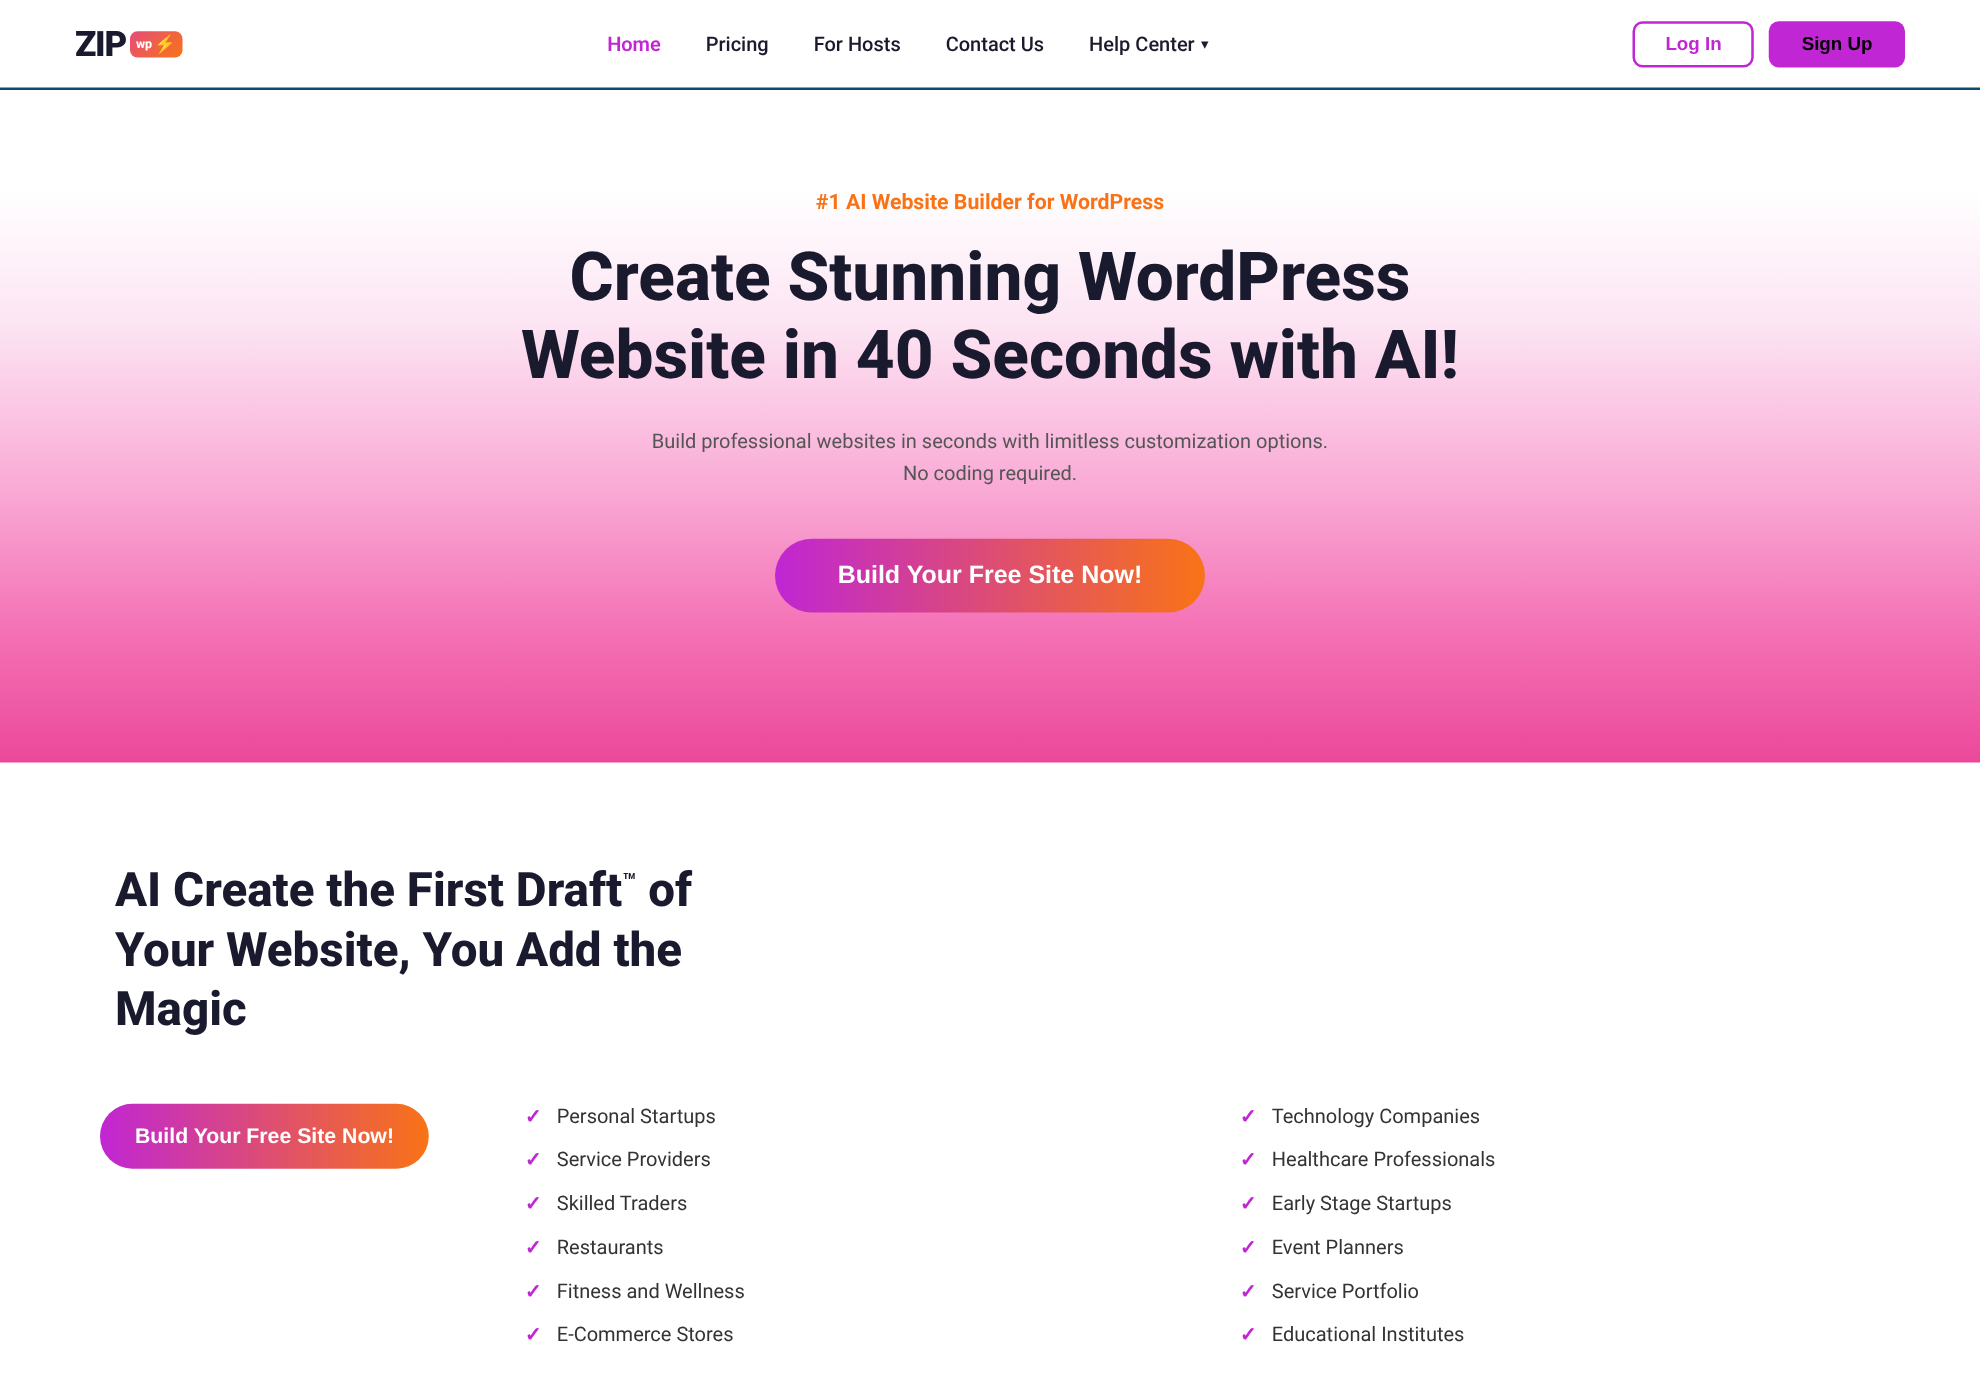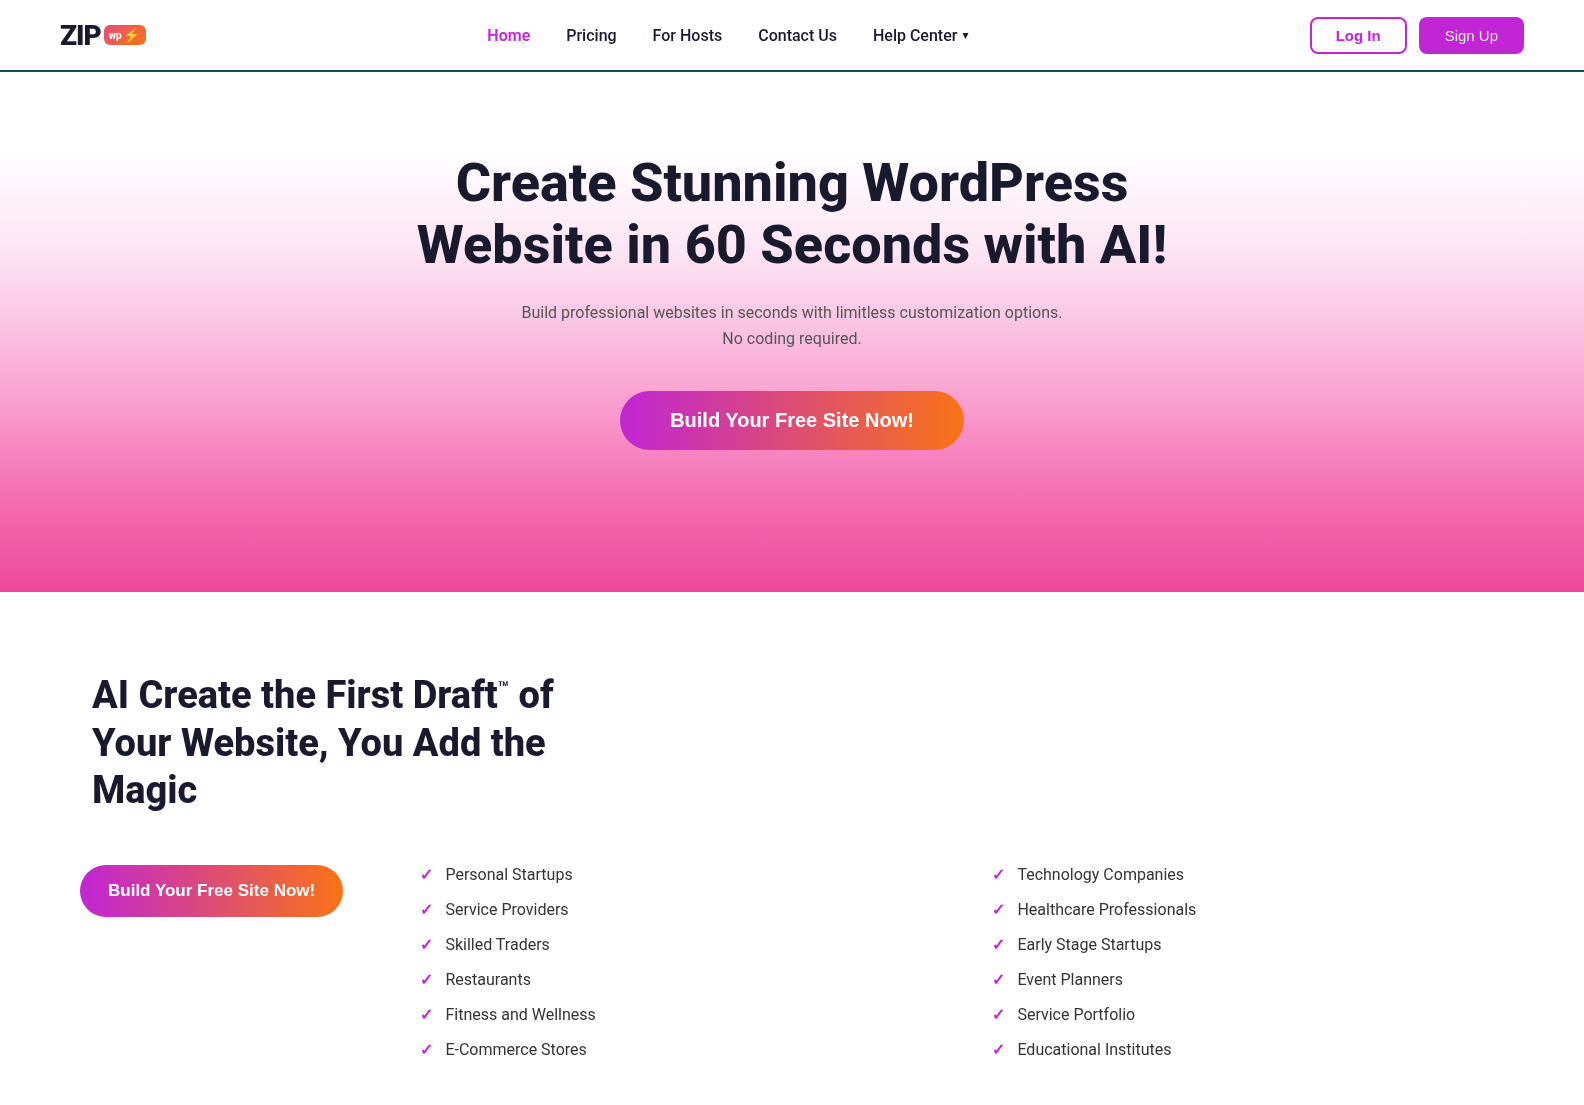--- a/index.html
+++ b/index.html
@@ -75,26 +75,26 @@
       background: #fff;
       color: #c026d3;
       padding: 8px 24px;
       border-radius: 8px;
       font-size: 15px;
       font-weight: 600;
       cursor: pointer;
     }
     .btn-signup {
       background: #c026d3;
-      color: #e5e5e5;
+      color: #000000;
       border: none;
       padding: 10px 26px;
       border-radius: 8px;
       font-size: 15px;
-      font-weight: 400;
+      font-weight: 700;
       cursor: pointer;
     }
 
     
     .hero {
       position: relative;
       text-align: center;
       padding: 80px 40px 120px;
       overflow: hidden;
       background: linear-gradient(180deg, #fff 0%, #fff 15%, #fce4f3 35%, #f9a8d4 60%, #f472b6 80%, #ec4899 100%);
@@ -220,21 +220,22 @@
     </li>
   </ul>
 
   <div class="nav-actions">
     <button class="btn-login">Log In</button>
     <button class="btn-signup">Sign Up</button>
   </div>
 </nav>
 
 <section class="hero">
-  <h1 class="hero-title">Create Stunning WordPress Website in 60 Seconds with AI!</h1>
+  <p class="hero-tag">#1 AI Website Builder for WordPress</p>
+  <h1 class="hero-title">Create Stunning WordPress Website in 40 Seconds with AI!</h1>
   <p class="hero-sub">
     <span>Build professional websites in seconds with limitless customization options.</span><br>
     <span>No coding required.</span>
   </p>
   <button class="btn-cta">Build Your Free Site Now!</button>
 </section>
 
 <section class="section2">
   <h2 class="section2-title">
     <span>AI Create the First Draft</span><sup>™</sup><span> of Your Website, You Add the Magic</span>

